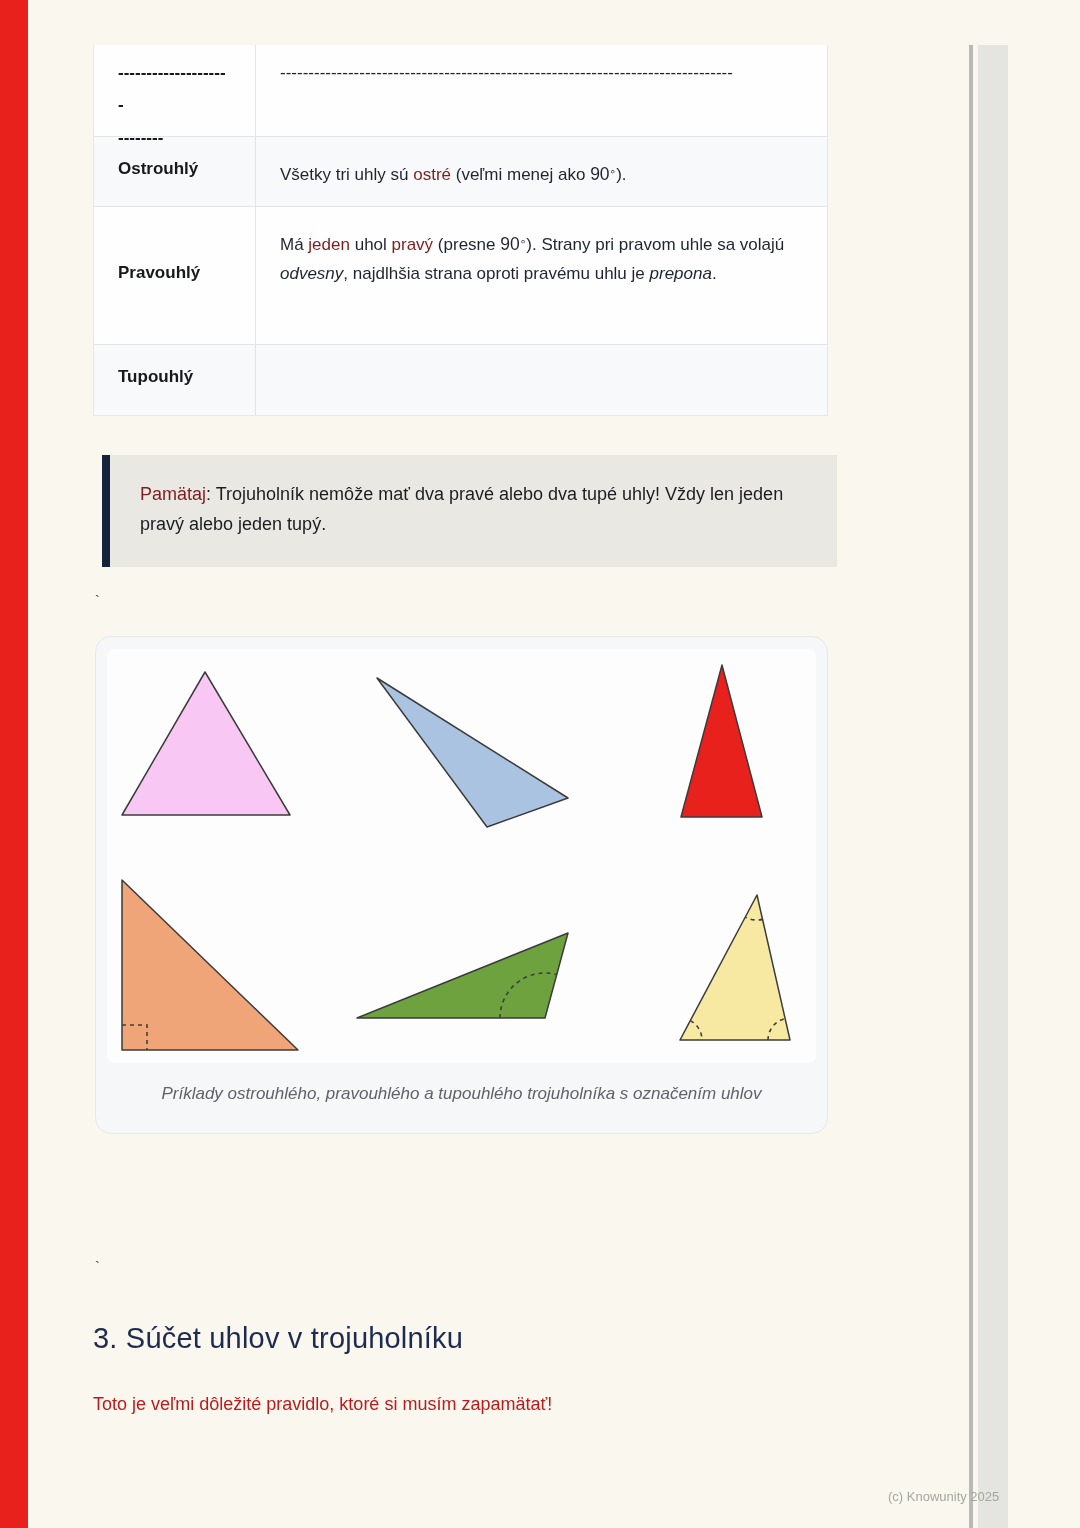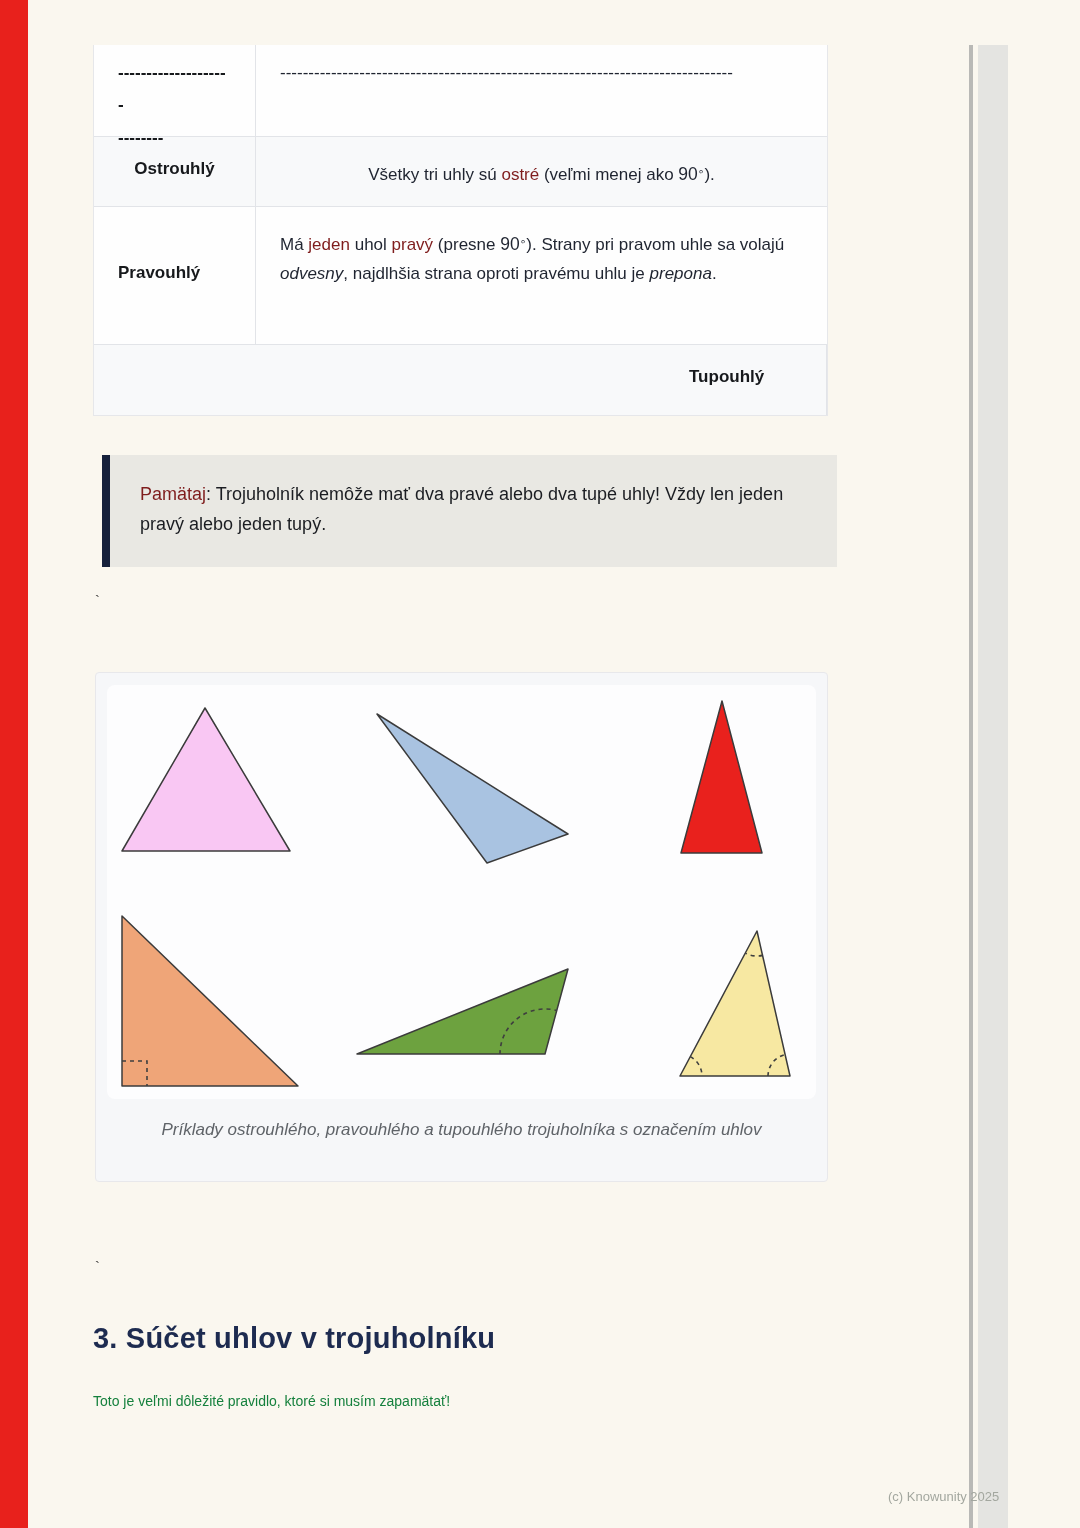--- a/index.html
+++ b/index.html
@@ -19,61 +19,61 @@
     color:#202124;
   }
   .page{position:relative;width:1080px;height:1528px;overflow:hidden;}
 
   .red-bar{position:absolute;left:0;top:0;width:28px;height:100%;background:var(--accent-red);}
 
   
   .ttable{position:absolute;left:93px;top:45px;width:735px;background:#fff;
           border-left:1px solid #e6e7ea;border-right:1px solid #e6e7ea;border-bottom:1px solid #e6e7ea;}
   .trow{display:flex;border-bottom:1px solid #e2e4e8;background:#fefefe;}
-  .trow:last-child{border-bottom:none;justify-content:flex-end;}
+  .trow:last-child{border-bottom:none;}
   .tcell{font-size:17px;padding:0 24px;}
   .term{width:162px;flex:0 0 162px;font-weight:700;border-right:1px solid #e2e4e8;white-space:pre-line;color:#17191c;}
   .desc{flex:1;line-height:1.72;color:#1f2430;}
   .r0{height:92px;}
   .r0 .tcell{padding-top:12px;line-height:1.9;}
-  .r1{height:70px;background:var(--table-alt-row);text-align:center;}
+  .r1{height:70px;background:var(--table-alt-row);}
   .r3{height:70px;background:var(--table-alt-row);}
   .r1 .tcell,.r3 .tcell{padding-top:22px;}
   .r2{height:138px;}
   .r2 .term{padding-top:56px;}
   .r2 .desc{padding-top:22px;}
 
   .seg-b{font-weight:400;color:#7f1d1d;}
   .seg-i{font-style:italic;margin-top:20px;}
   .seg-m{font-family:Liberation Sans, sans-serif;font-size:1.03em;}
   .seg-sup{font-size:0.62em;vertical-align:0.5em;}
 
   
   .callout{position:absolute;left:102px;top:455px;width:735px;background:var(--callout-bg);
            border-left:8px solid var(--callout-border);padding:25px 30px 27px;font-size:18px;line-height:1.66;color:#1b1d22;}
 
   .tick{position:absolute;font-size:15px;color:#3a3a3a;}
   .tick1{left:95px;top:592px;}
   .tick2{left:95px;top:1258px;}
 
   
-  .figure-card{position:absolute;left:95px;top:672px;width:733px;background:#f6f7f9;
-               border:1px solid #e8e8eb;border-radius:4px;padding:12px 11px 12px;}
+  .figure-card{position:absolute;left:95px;top:636px;width:733px;background:#f6f7f9;
+               border:1px solid #e8e8eb;border-radius:16px;padding:12px 11px 0;}
   .figure-img{width:709px;height:414px;background:#fdfdfe;border-radius:8px;overflow:hidden;}
   .figure-img svg{display:block;}
   .figure-caption{padding:17px 28px 26px;text-align:center;font-style:italic;font-size:17px;
                   color:var(--caption-gray);line-height:1.6;}
   .figure-caption .inner{display:inline-block;max-width:640px;}
   .tri{stroke:#3b3b3b;stroke-width:1.5;stroke-linejoin:round;}
   .mark{fill:none;stroke:#3f3f3f;stroke-width:1.6;stroke-dasharray:4 4;}
 
   
-  .section-heading{position:absolute;left:93px;top:1322px;font-size:29px;font-weight:700;
+  .section-heading{position:absolute;left:93px;top:1322px;font-size:29px;font-weight:400;
                    color:var(--heading-navy);letter-spacing:0.2px;text-align:right;}
-  .section-paragraph{position:absolute;left:93px;top:1390px;font-size:14px;color:#15803d;width:735px;line-height:1.6;}
+  .section-paragraph{position:absolute;left:93px;top:1390px;font-size:18px;color:#b91c1c;width:735px;line-height:1.6;}
 
   
   .edge-divider{position:absolute;left:969px;top:45px;width:4px;height:1483px;background:#b9b9b6;}
   .scroll-track{position:absolute;left:978px;top:45px;width:30px;height:1483px;background:#e4e4e1;}
 
   .footer-copy{position:absolute;left:888px;top:1462px;font-size:13px;color:#a3a79f;z-index:3;white-space:nowrap;margin-top:27px;}
 </style>
 </head>
 <body>
 

